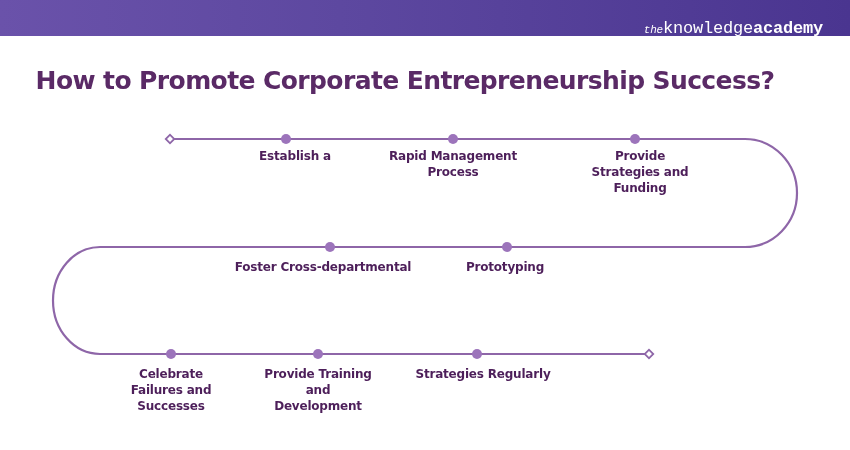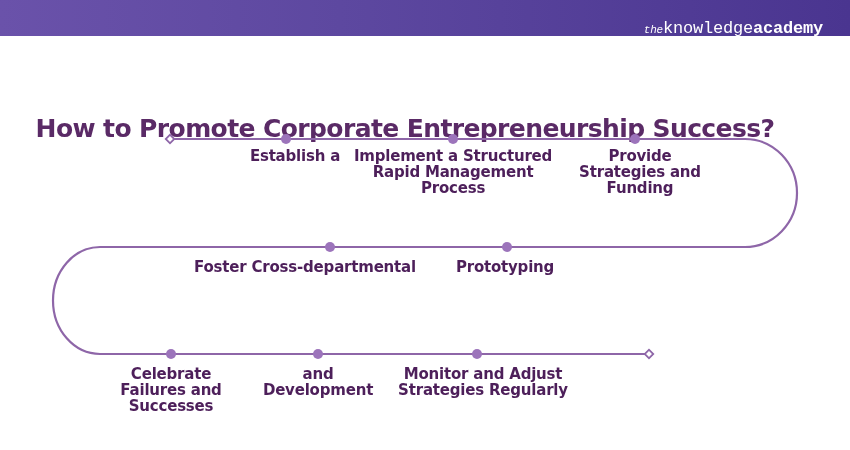--- a/index.html
+++ b/index.html
@@ -15,30 +15,30 @@
       font-family: Liberation Mono, monospace; color: #ffffff;
       font-size: 17px; letter-spacing: -0.2px; line-height: 20px; margin-top: 12px;
     }
     .logo .the { font-style: italic; font-size: 11px; }
     .logo .academy { font-weight: bold; }
 
     .title {
       position: absolute; left: 0; top: 66px; width: 810px;
       text-align: center; color: #5a2a66;
       font-family: "DejaVu Sans", sans-serif; font-weight: bold;
-      font-size: 25px; letter-spacing: -0.6px; margin-top: 48px;
+      font-size: 25px; letter-spacing: -0.6px;
     }
 
     svg.path { position: absolute; left: 0; top: 0; }
 
     .step {
       position: absolute; transform: translateX(-50%);
       text-align: center; color: #4d1f5a;
       font-family: "DejaVu Sans", sans-serif; font-weight: bold;
-      font-size: 15px; line-height: 16px; letter-spacing: -0.2px;
+      font-size: 12px; line-height: 16px; letter-spacing: -0.2px;
       white-space: nowrap;
     }
   </style>
 </head>
 <body>
 
 <div class="topbar">
   <div class="logo">
     <span class="the">the</span><span class="knowledge">knowledge</span><span class="academy">academy</span>
   </div>
@@ -65,46 +65,45 @@
   <circle cx="171" cy="354" r="5" fill="#9c74bb"></circle>
   <circle cx="318" cy="354" r="5" fill="#9c74bb"></circle>
   <circle cx="477" cy="354" r="5" fill="#9c74bb"></circle>
 </svg>
 
 <div class="step" style="left:295px; top:148px;">
   <div>Establish a</div>
 </div>
 
 <div class="step" style="left:453px; top:148px;">
-  <div>Implement a Structured</div>
   <div>Rapid Management</div>
   <div>Process</div>
 </div>
 
 <div class="step" style="left:640px; top:148px;">
   <div>Provide</div>
   <div>Strategies and</div>
   <div>Funding</div>
 </div>
 
-<div class="step" style="left:305px; top:259px;">
+<div class="step" style="left:323px; top:259px;">
   <div>Foster Cross-departmental</div>
 </div>
 
 <div class="step" style="left:505px; top:259px;">
   <div>Prototyping</div>
 </div>
 
 <div class="step" style="left:171px; top:366px;">
   <div>Celebrate</div>
   <div>Failures and</div>
   <div>Successes</div>
 </div>
 
 <div class="step" style="left:318px; top:366px;">
+  <div>Provide Training</div>
   <div>and</div>
   <div>Development</div>
 </div>
 
 <div class="step" style="left:483px; top:366px;">
-  <div>Monitor and Adjust</div>
   <div>Strategies Regularly</div>
 </div>
 
 </body></html>

